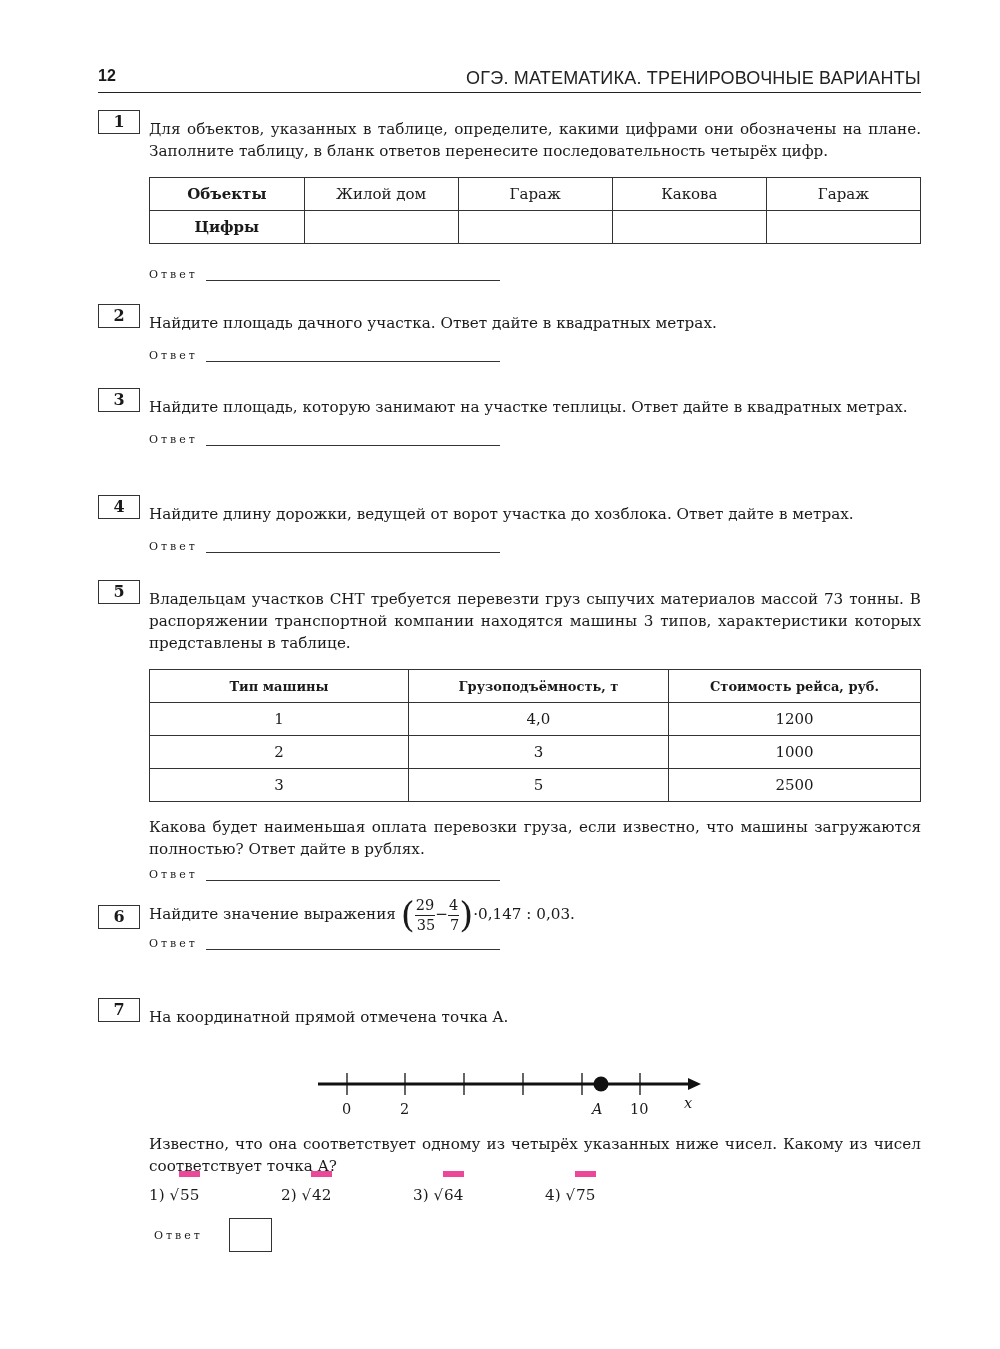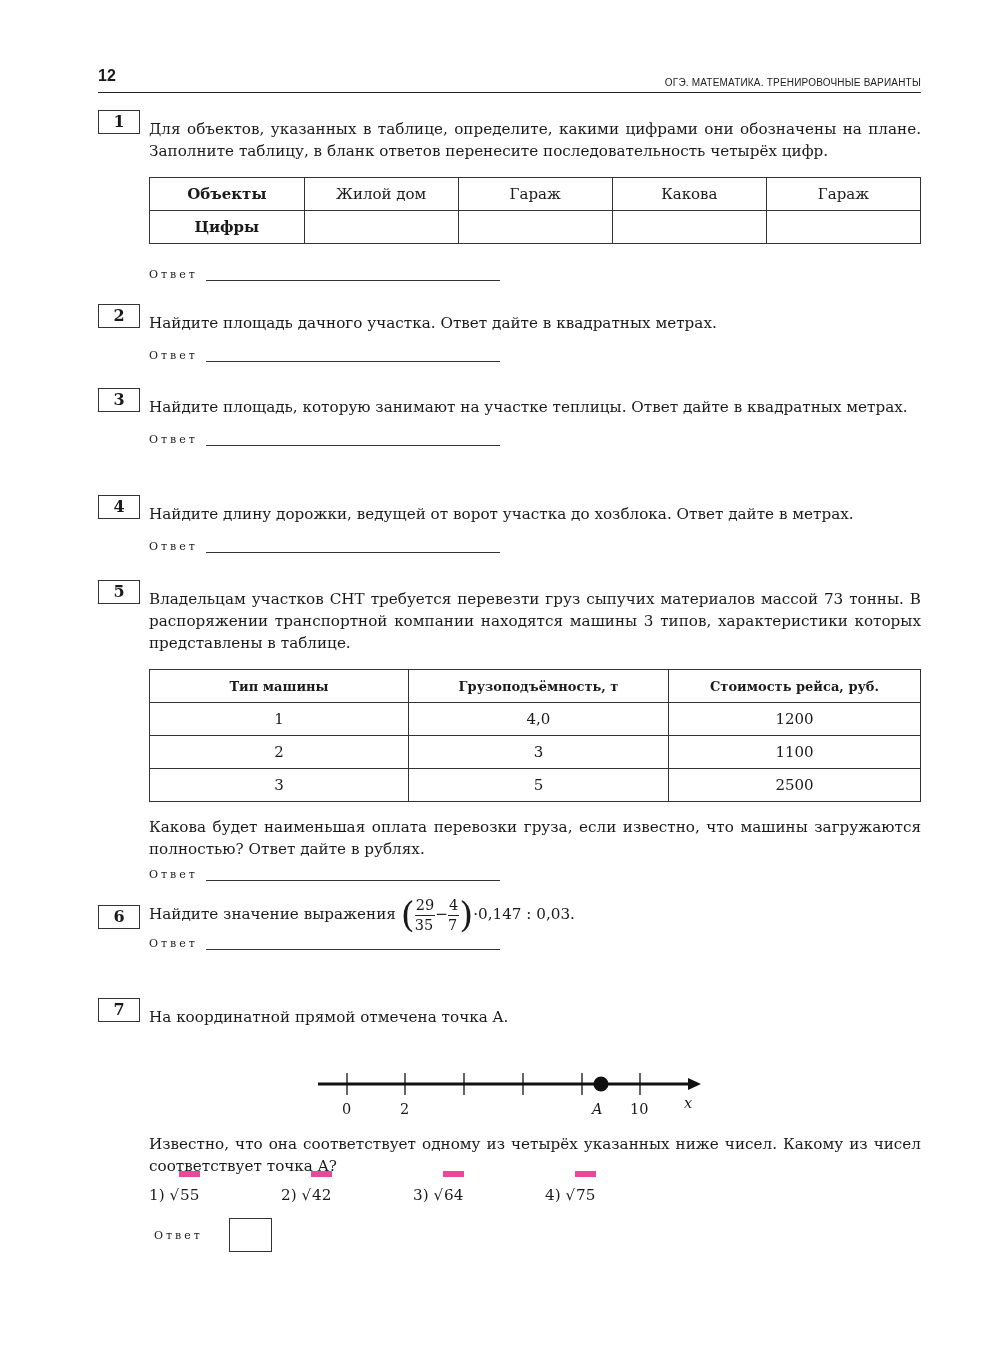--- a/index.html
+++ b/index.html
@@ -1,34 +1,34 @@
 <!DOCTYPE html>
 <html><head>
 <meta charset="utf-8">
 <style>
   html, body { margin: 0; padding: 0; background: #ffffff; }
   body { width: 1000px; height: 1349px; position: relative; font-family: "DejaVu Serif", "Liberation Serif", serif; color: #1a1a1a; overflow: hidden; }
   .header { position: absolute; left: 98px; top: 64px; width: 823px; height: 28px; border-bottom: 1.5px solid #222; }
   .page-num { position: absolute; left: 0; top: 3px; font-family: "Liberation Sans", sans-serif; font-weight: bold; font-size: 16px; }
-  .running-title { position: absolute; right: 0; top: 4px; font-family: "Liberation Sans", sans-serif; font-size: 10px; letter-spacing: 0.2px; color: #222; margin-top: 9px; }
+  .running-title { position: absolute; right: 0; top: 4px; font-family: "Liberation Sans", sans-serif; font-size: 18px; letter-spacing: 0.2px; color: #222; }
 
   .task { position: absolute; left: 98px; width: 823px; }
   .num-box { position: absolute; left: 0; top: 0; width: 40px; height: 22px; border: 1.3px solid #333; font-weight: bold; font-size: 16px; text-align: center; line-height: 22px; }
   .text { margin-left: 51px; font-size: 15.2px; line-height: 22px; text-align: justify; margin-top: 8px; }
   .answer { margin-left: 51px; font-size: 11px; letter-spacing: 3px; display: flex; align-items: flex-end; }
   .answer .line { display: inline-block; width: 294px; border-bottom: 1px solid #333; margin-left: 8px; height: 14px; }
 
   table { border-collapse: collapse; margin-left: 51px; }
   td, th { border: 1.2px solid #333; text-align: center; font-size: 15px; }
   .t1 td { height: 30px; width: 153px; }
   .t1 .hdr { font-weight: bold; }
   .t2 td { height: 30px; }
   .t2 th { height: 30px; font-size: 13px; font-weight: bold; }
 
-  .frac { display: inline-flex; flex-direction: column; align-items: flex-start; vertical-align: middle; font-size: 14.5px; line-height: 19px; }
+  .frac { display: inline-flex; flex-direction: column; align-items: flex-end; vertical-align: middle; font-size: 14.5px; line-height: 19px; }
   .frac .top { border-bottom: 1px solid #222; padding: 0 1px; }
   .paren { font-size: 36px; vertical-align: middle; font-weight: 200; line-height: 40px; }
   .sqrt { display: inline-block; }
   .sqrt .rad { border-top: 6px solid #ec4899; padding: 9px 1px; }
   .opts { margin-left: 51px; font-size: 15.2px; display: flex; }
   .opts span.opt { width: 132px; }
   .ans-box { display: inline-block; width: 41px; height: 32px; border: 1.3px solid #333; margin-left: 26px; }
 </style>
 </head>
 <body>
@@ -103,21 +103,21 @@
       <th>Стоимость рейса, руб.</th>
     </tr>
     <tr>
       <td>1</td>
       <td>4,0</td>
       <td>1200</td>
     </tr>
     <tr>
       <td>2</td>
       <td>3</td>
-      <td>1100</td>
+      <td>1000</td>
     </tr>
     <tr>
       <td>3</td>
       <td>5</td>
       <td>2500</td>
     </tr>
   </tbody>
     </table>
   <div class="text" style="margin-top:14px;">Какова будет наименьшая оплата перевозки груза, если известно, что машины загружаются полностью? Ответ дайте в рублях.</div>
   <div class="answer" style="margin-top:6px;">

